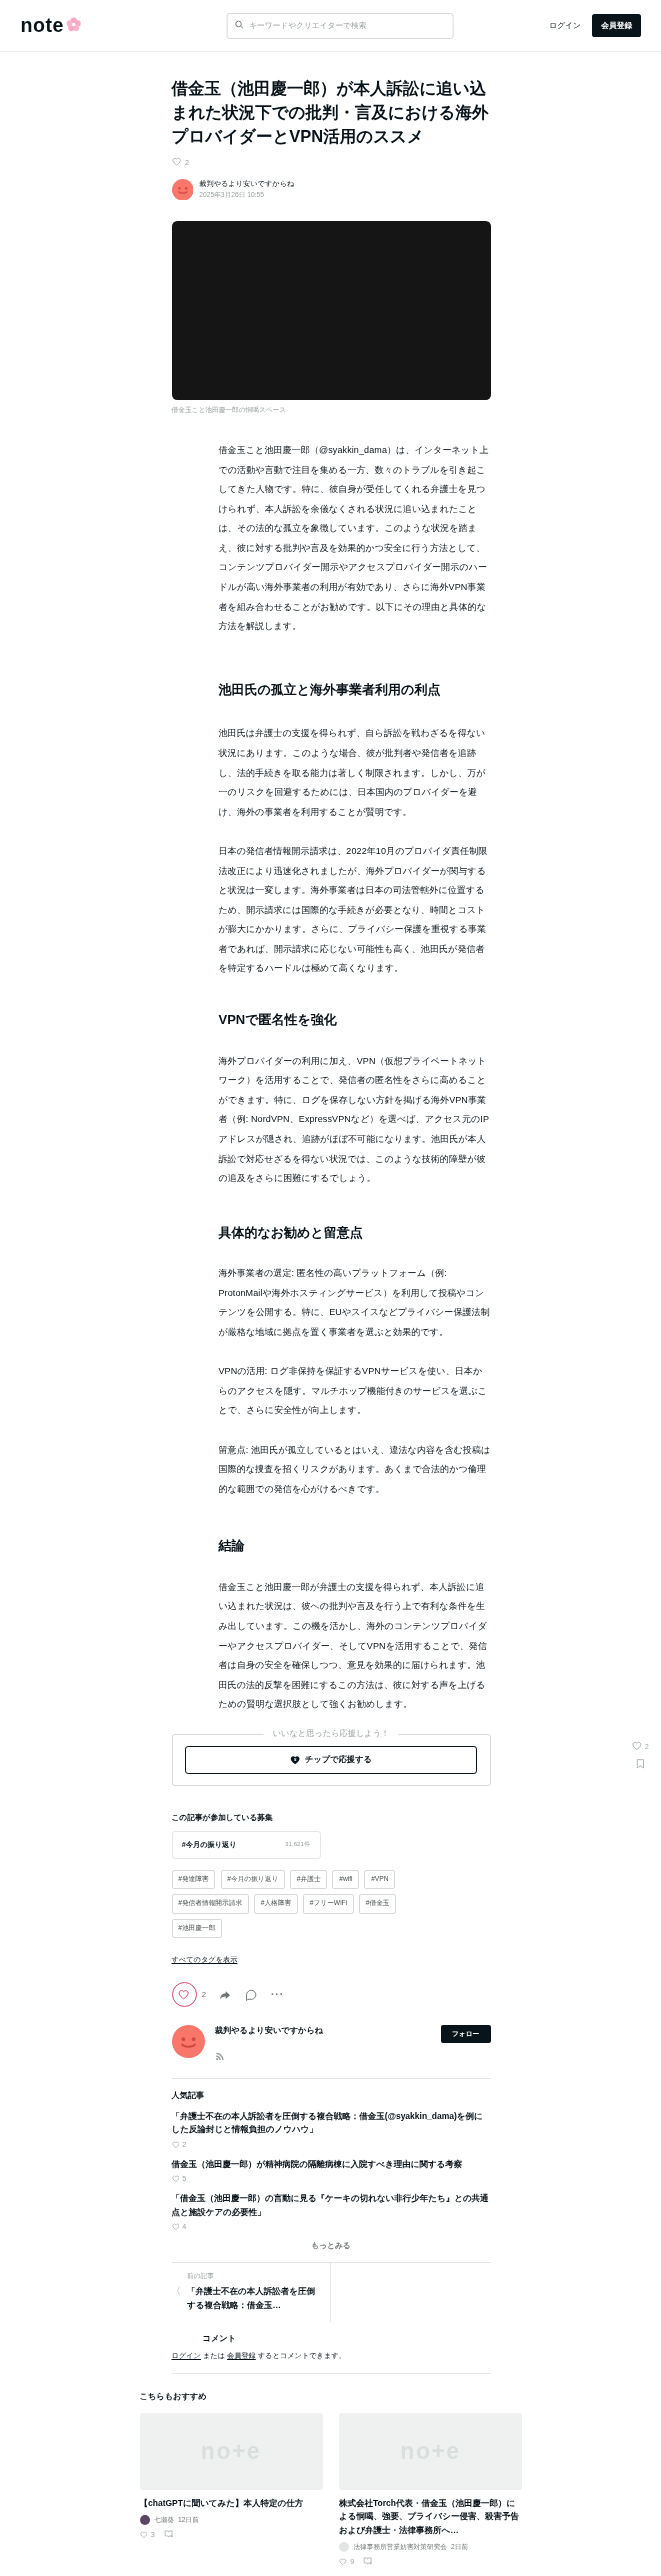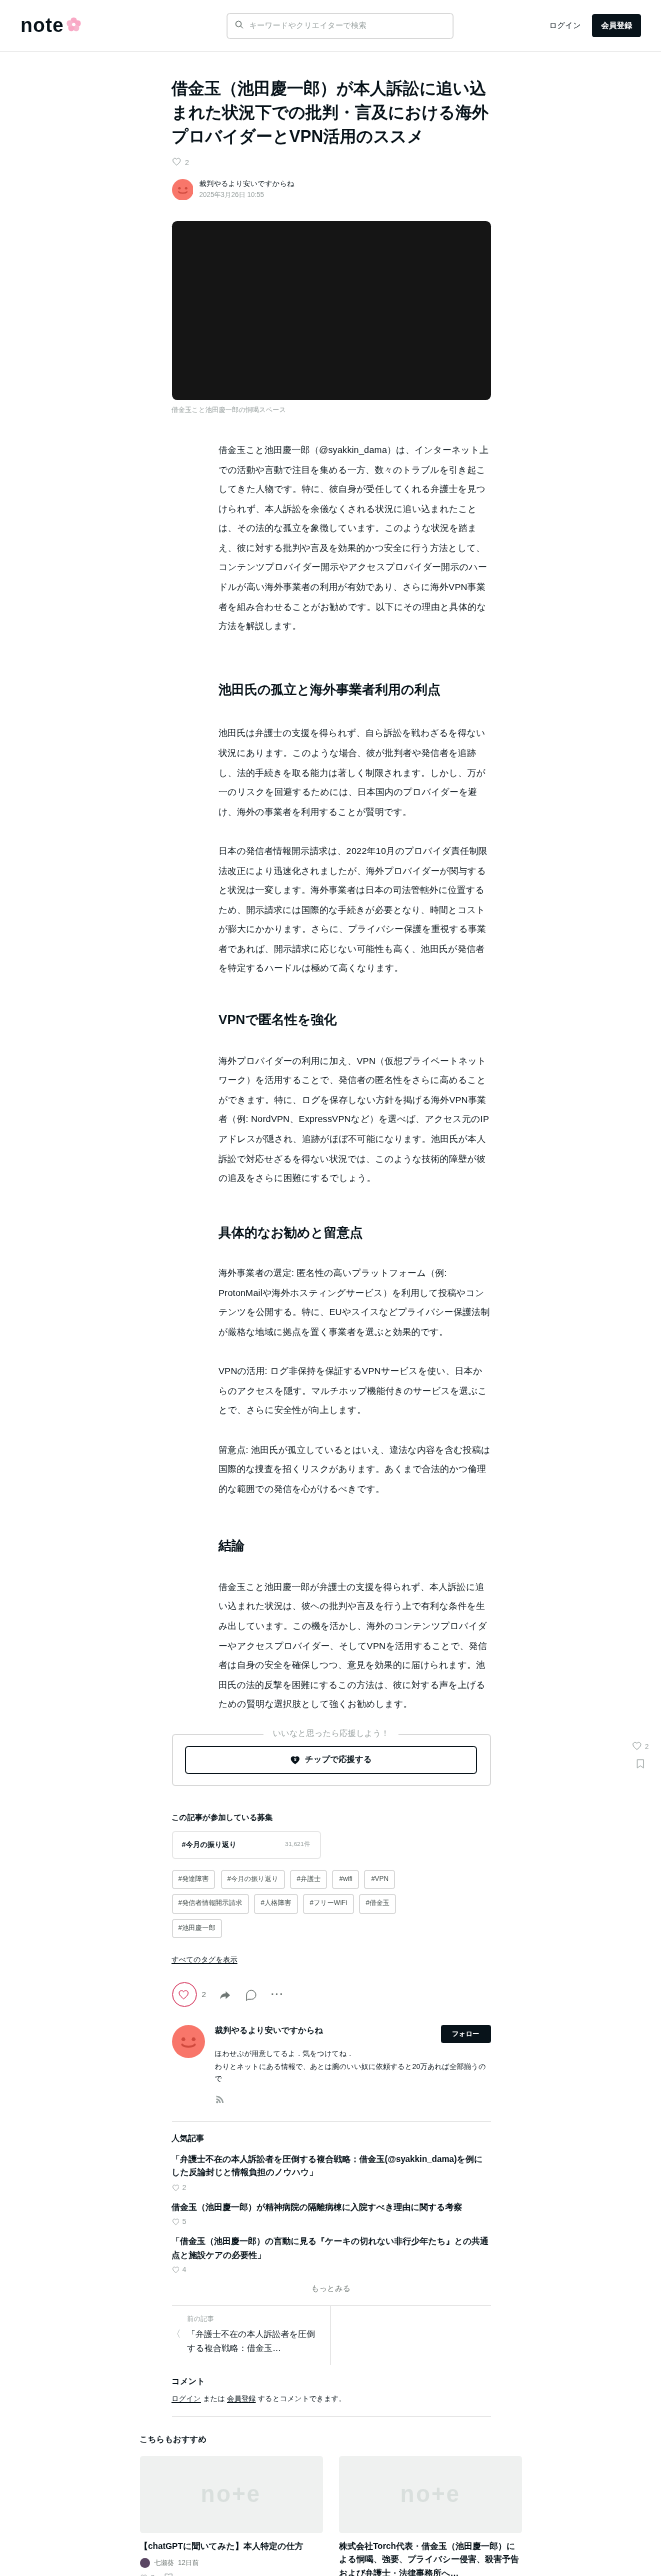--- a/index.html
+++ b/index.html
@@ -68,33 +68,33 @@
   .follow-btn { margin-left:auto; background:#08131a; color:#fff; border:none; border-radius:2.1px; font-size:6.7px; font-weight:700; padding:4.6px 11.3px; cursor:pointer; font-family:inherit; }
   .ac-bio { margin-top:5.2px; font-size:7.2px; line-height:1.75; color:#08131a; }
   .rss { margin-top:8.2px; color:#99a1a0; }
 
   
   .popular { padding-top:11.3px; }
   .pop-heading { font-size:8.2px; font-weight:700; }
   .pop-item { margin-top:8.8px; cursor:pointer; }
   .pop-title { font-size:8.5px; font-weight:700; line-height:1.58; }
   .pop-likes { margin-top:3.1px; display:flex; align-items:center; gap:3.1px; color:#99a1a0; font-size:7.2px; }
-  .more-link { margin-top:10.3px; text-align:center; font-size:7.7px; color:#6f7774; cursor:pointer; }
+  .more-link { margin-top:10.3px; text-align:center; font-size:7.7px; color:#6f7774; cursor:pointer;font-weight:bold; }
 
   
   .prevnav { margin-top:10.3px; border-top:0.5px solid #e6e6e6; display:flex; }
   .prev-cell { width:50%; border-right:0.5px solid #e6e6e6; padding:9.3px 14.4px 10.3px 0; cursor:pointer; }
   .prev-label { font-size:6.7px; color:#99a1a0; padding-left:15.5px; }
   .prev-row { display:flex; gap:6.2px; margin-top:3.1px; }
   .prev-chevron { color:#99a1a0; font-size:9.3px; line-height:1.6; }
-  .prev-title { font-size:8.5px; font-weight:400; line-height:1.65; }
+  .prev-title { font-size:8.5px; font-weight:700; line-height:1.65; }
 
   
   .comments { border-top:0; padding:10.3px 0 12.4px; border-bottom:0.5px solid #e6e6e6; }
-  .com-heading { font-size:8.2px; font-weight:700; }
+  .com-heading { font-size:8.2px; font-weight:700;margin-left:31px; }
   .com-line { margin-top:7.2px; font-size:7.2px; color:#08131a; }
   .com-line .lnk { text-decoration:underline; cursor:pointer; }
 
   
   .reco { width:383px; margin:16.5px auto 0; }
   .reco-heading { font-size:8.2px; font-weight:700; }
   .reco-grid { margin-top:11.3px; display:grid; grid-template-columns:183px 183px; column-gap:16.5px; row-gap:18.5px; }
   .card { cursor:pointer; }
   .card-img { height:77px; border-radius:3.1px; overflow:hidden; position:relative; }
   .img-note { background:#eff1f0; display:flex; align-items:center; justify-content:center; }
@@ -265,24 +265,20 @@
           <circle cx="14.5" cy="18" r="2.4" fill="#cf4a3e"></circle>
             <circle cx="27.5" cy="18" r="2.4" fill="#cf4a3e"></circle>
           <path d="M13 25c2.4 3.4 13.6 3.4 16 0" stroke="#cf4a3e" stroke-width="2.6" fill="none" stroke-linecap="round"></path>
         </svg>
       </span>
       <div class="right">
         <div class="ac-toprow">
           <span class="ac-name">裁判やるより安いですからね</span>
           <button class="follow-btn">フォロー</button>
         </div>
-        <div class="ac-bio">
-          <div>ほわせぷが用意してるよ．気をつけてね．</div>
-          <div>わりとネットにある情報で、あとは腕のいい奴に依頼すると20万あれば全部揃うので</div>
-        </div>
         <div class="rss">
           <svg width="10.3" height="10.3" viewBox="0 0 24 24" fill="#99a1a0">
             <circle cx="5" cy="19" r="2.6"></circle>
             <path d="M3 10.5v3.4c3.9 0 7.1 3.2 7.1 7.1h3.4C13.5 15.2 8.8 10.5 3 10.5z"></path>
             <path d="M3 4v3.4C10.2 7.4 16.6 13.8 16.6 21H20C20 11.6 12.4 4 3 4z"></path>
           </svg>
         </div>
       </div>
     </div>
 

